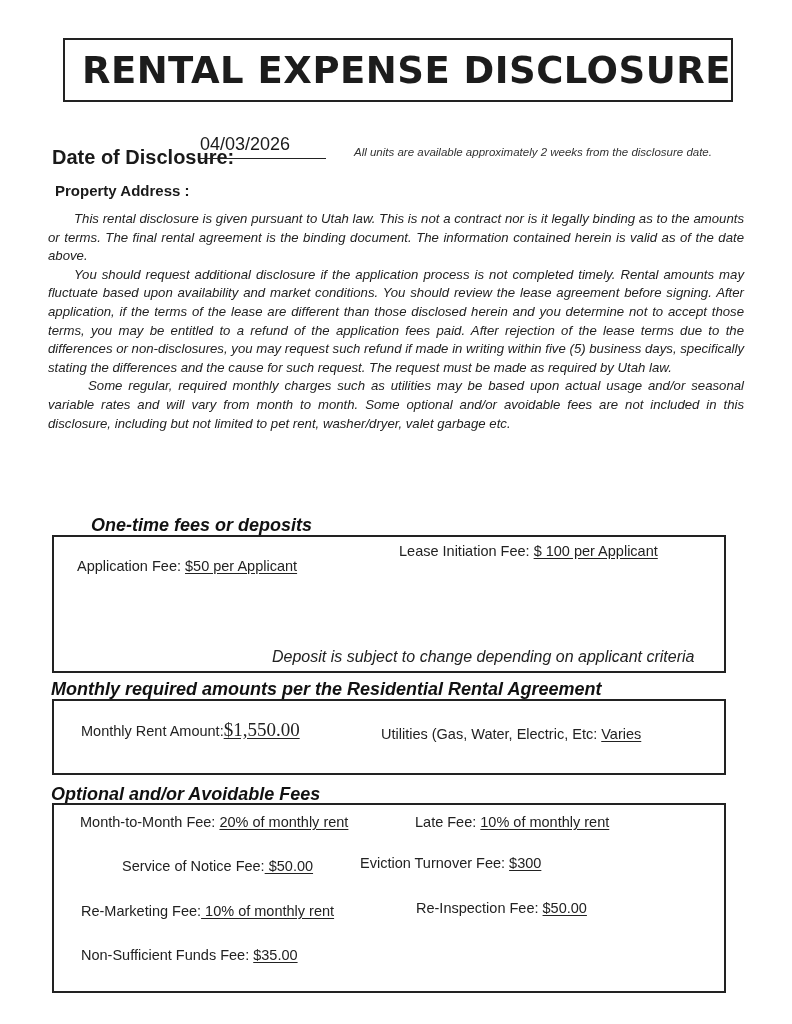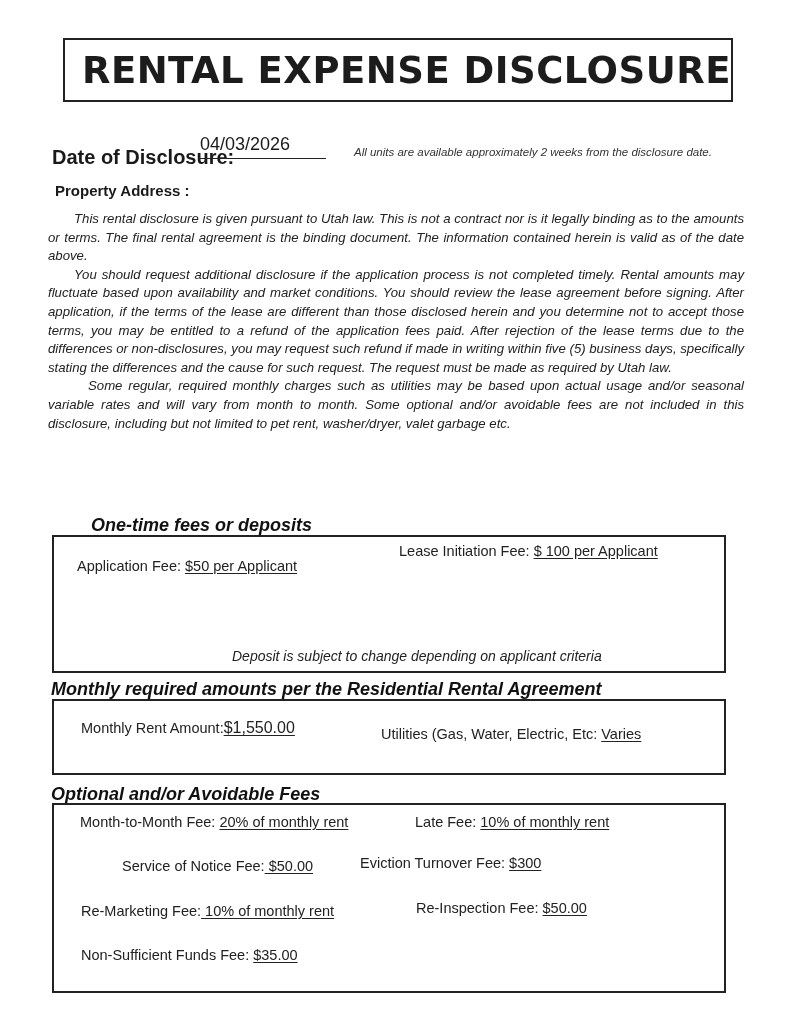--- a/index.html
+++ b/index.html
@@ -46,23 +46,23 @@
       position: absolute; left: 51px; font-weight: bold; font-style: italic;
       font-size: 18px; color: #111;
     }
     .box {
       position: absolute; left: 52px; width: 674px; border: 2px solid #222;
       box-sizing: border-box;
     }
     .field { position: absolute; font-size: 14.5px; white-space: nowrap; color: #222; }
     .field .val { text-decoration: underline; text-underline-offset: 2px; }
     .note-italic {
-      position: absolute; font-style: italic; font-size: 14px; color: #222; white-space: nowrap;
+      position: absolute; font-style: italic; font-size: 16px; color: #222; white-space: nowrap; margin-left: 40px;
     }
-    .rent-val { font-size: 16px; text-decoration: underline; text-underline-offset: 2px; }
+    .rent-val { font-size: 19px; text-decoration: underline; text-underline-offset: 2px; font-family: Liberation Serif, serif; }
   </style>
 </head>
 <body>
 
 <div class="title-box">
   <span class="title-text">RENTAL EXPENSE DISCLOSURE</span>
 </div>
 
 <div class="row-date">
   <span class="date-label lbl-bold">Date of Disclosure:</span>

